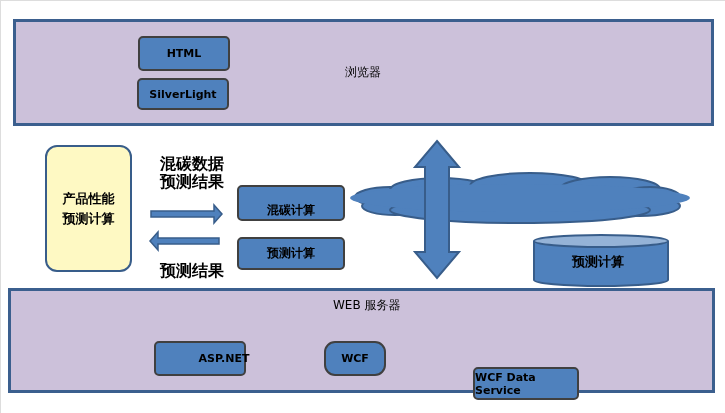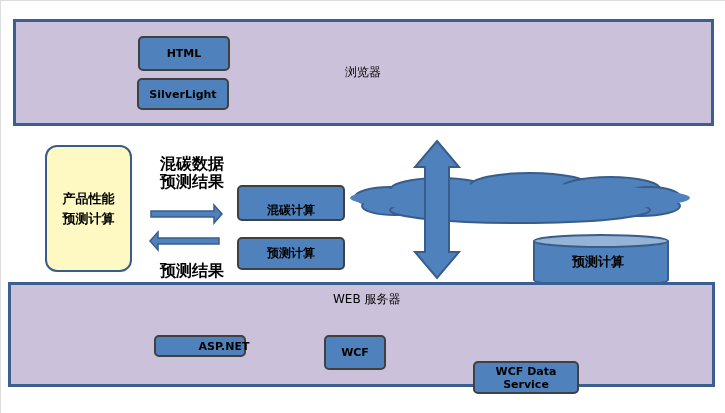--- a/index.html
+++ b/index.html
@@ -7,21 +7,21 @@
     width: 725px; height: 413px; position: relative; overflow: hidden;
     background: #ffffff;
     font-family: "DejaVu Sans", sans-serif;
   }
   .frame-top { position:absolute; left:0; top:0; width:725px; height:1px; background:#dddddd; }
   .frame-left { position:absolute; left:0; top:0; width:1px; height:413px; background:#dddddd; }
   .panel {
     position: absolute; background: #ccc1da; border: 3px solid #3b5f8e; box-sizing: border-box;
   }
   #panel-browser { left: 13px; top: 19px; width: 701px; height: 107px; }
-  #panel-web { left: 8px; top: 282px; width: 707px; height: 105px; text-align: center; }
+  #panel-web { left: 8px; top: 288px; width: 707px; height: 105px; }
   .panel-label {
     position: absolute; font-size: 12px; color: #000; font-weight: normal;
   }
   .btn {
     position: absolute; background: #4f81bd; border: 2px solid #404040; border-radius: 5px;
     box-sizing: border-box; display: flex; align-items: center; justify-content: center;
     font-size: 11px; font-weight: bold; color: #000;
   }
   .side-box {
     position:absolute; left: 45px; top: 145px; width: 87px; height: 127px;
@@ -89,22 +89,22 @@
   <span>混碳计算</span>
 </div>
 <div class="btn" style="left:237px; top:237px; width:108px; height:33px; font-size:12px;">
   <span>预测计算</span>
 </div>
 
 <div class="txt" style="left:572px; top:253px; font-size:13px;">预测计算</div>
 
 <div class="panel" id="panel-web">
   <span class="panel-label" style="left:322px; top:6px; font-weight:normal;">WEB 服务器</span>
-  <div class="btn" style="left:143px; top:50px; width:92px; height:22px;padding-left:48px;">
+  <div class="btn" style="left:143px; top:50px; width:92px; height:35px;padding-left:48px;">
     <span>ASP.NET</span>
   </div>
-  <div class="btn" style="left:313px; top:50px; width:62px; height:35px;">
+  <div class="btn" style="left:313px; top:50px; width:62px; height:35px;border-radius:11px;">
     <span>WCF</span>
   </div>
   <div class="btn" style="left:462px; top:54px; width:106px; height:33px;margin-top:22px;">
     <span>WCF Data Service</span>
   </div>
 </div>
 
 </body></html>

